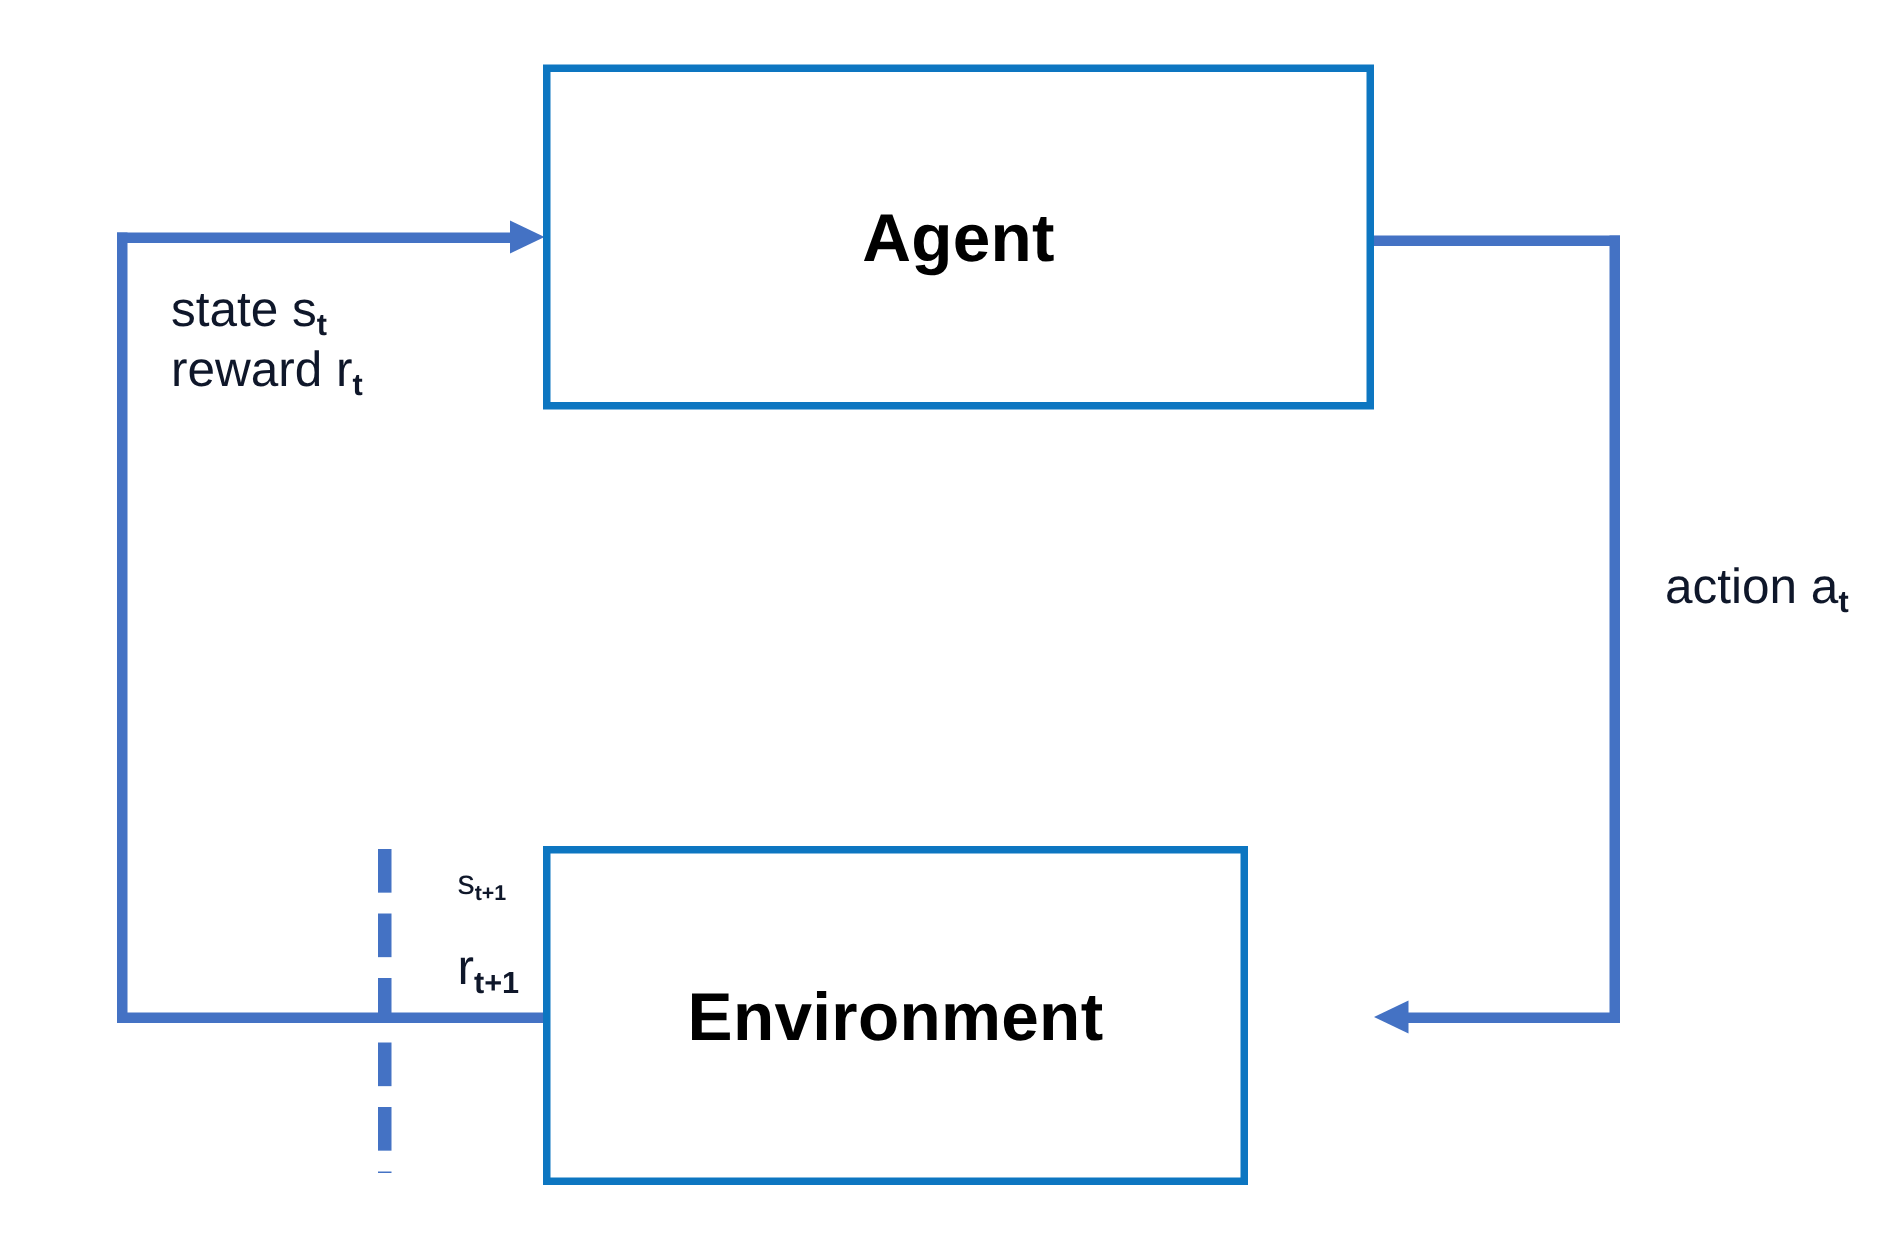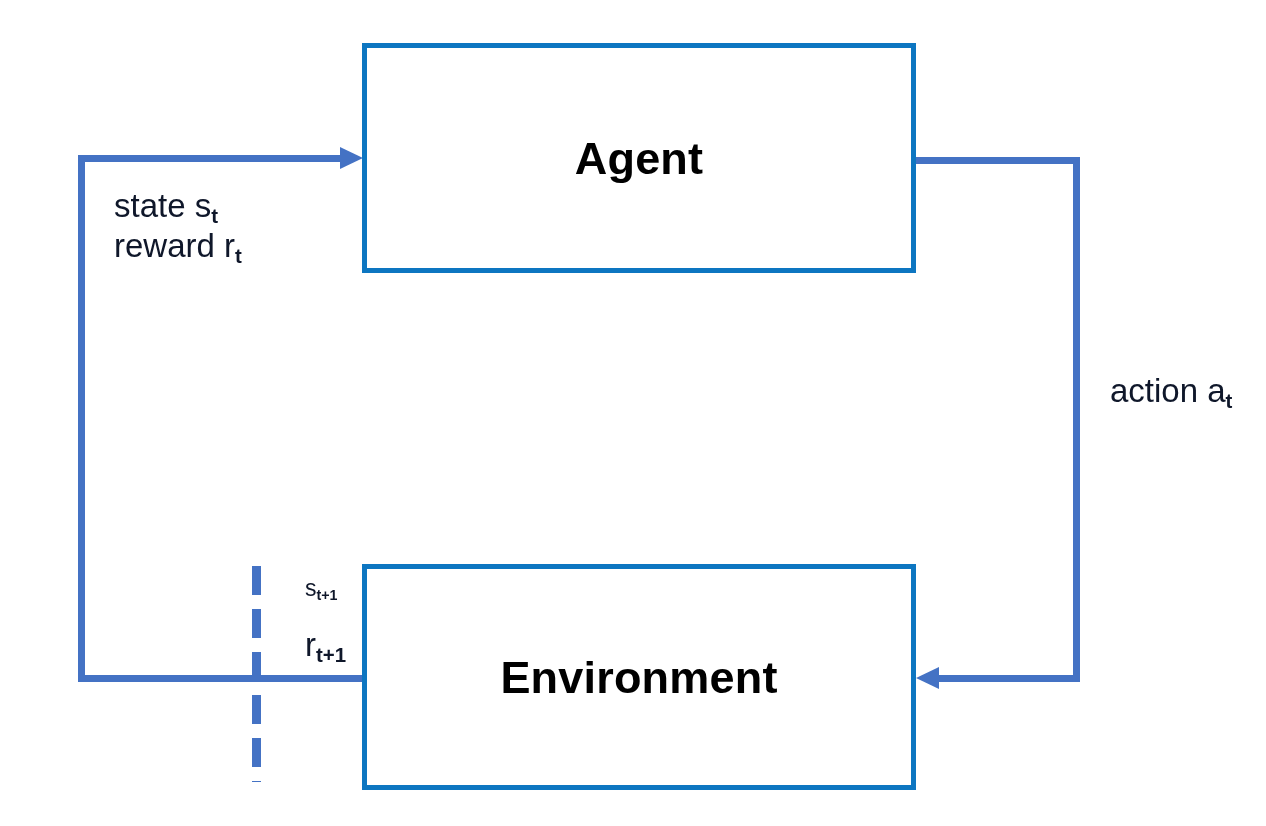--- a/index.html
+++ b/index.html
@@ -33,21 +33,21 @@
   }
   .node-label {
     font-size: 45px;
     color: #000000;
     line-height: 1;
     letter-spacing: 0.2px;
     white-space: nowrap;
   }
 
   #agent-box   { left: 362px; top: 43px;  width: 554px; height: 230px; }
-  #env-box     { left: 362px; top: 564px; width: 554px; height: 226px; }
+  #env-box     { left: 362px; top: 564px; width: 470px; height: 226px; }
 
   
   .conn {
     position: absolute;
     background: var(--conn-color, #4472c4);
     z-index: 1;
   }
   .conn-h { height: 7px; }
   .conn-v { width: 7px; }
 

